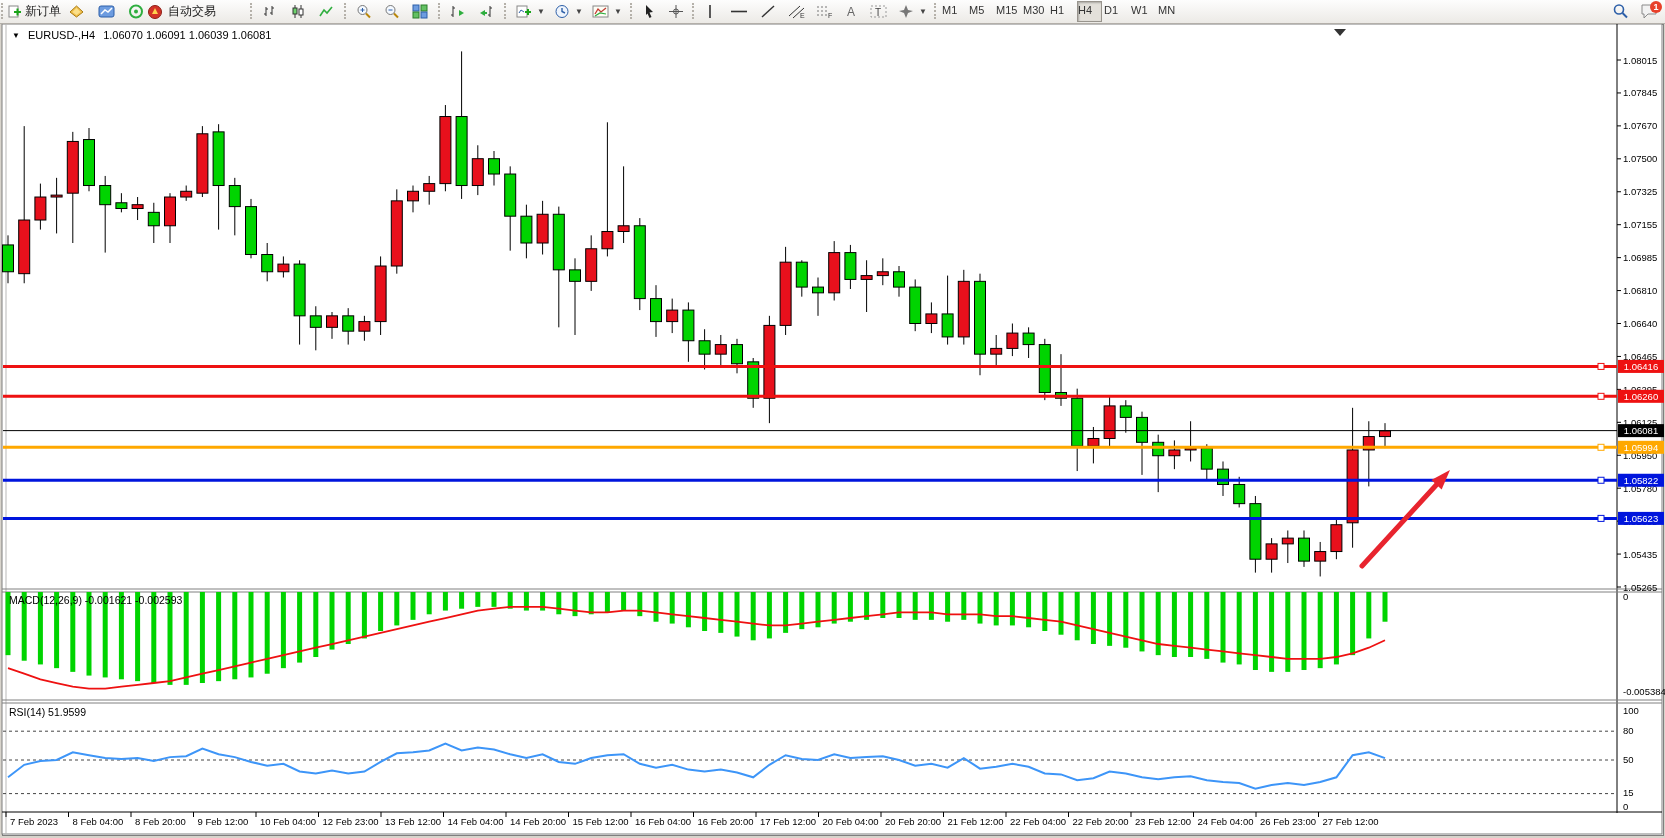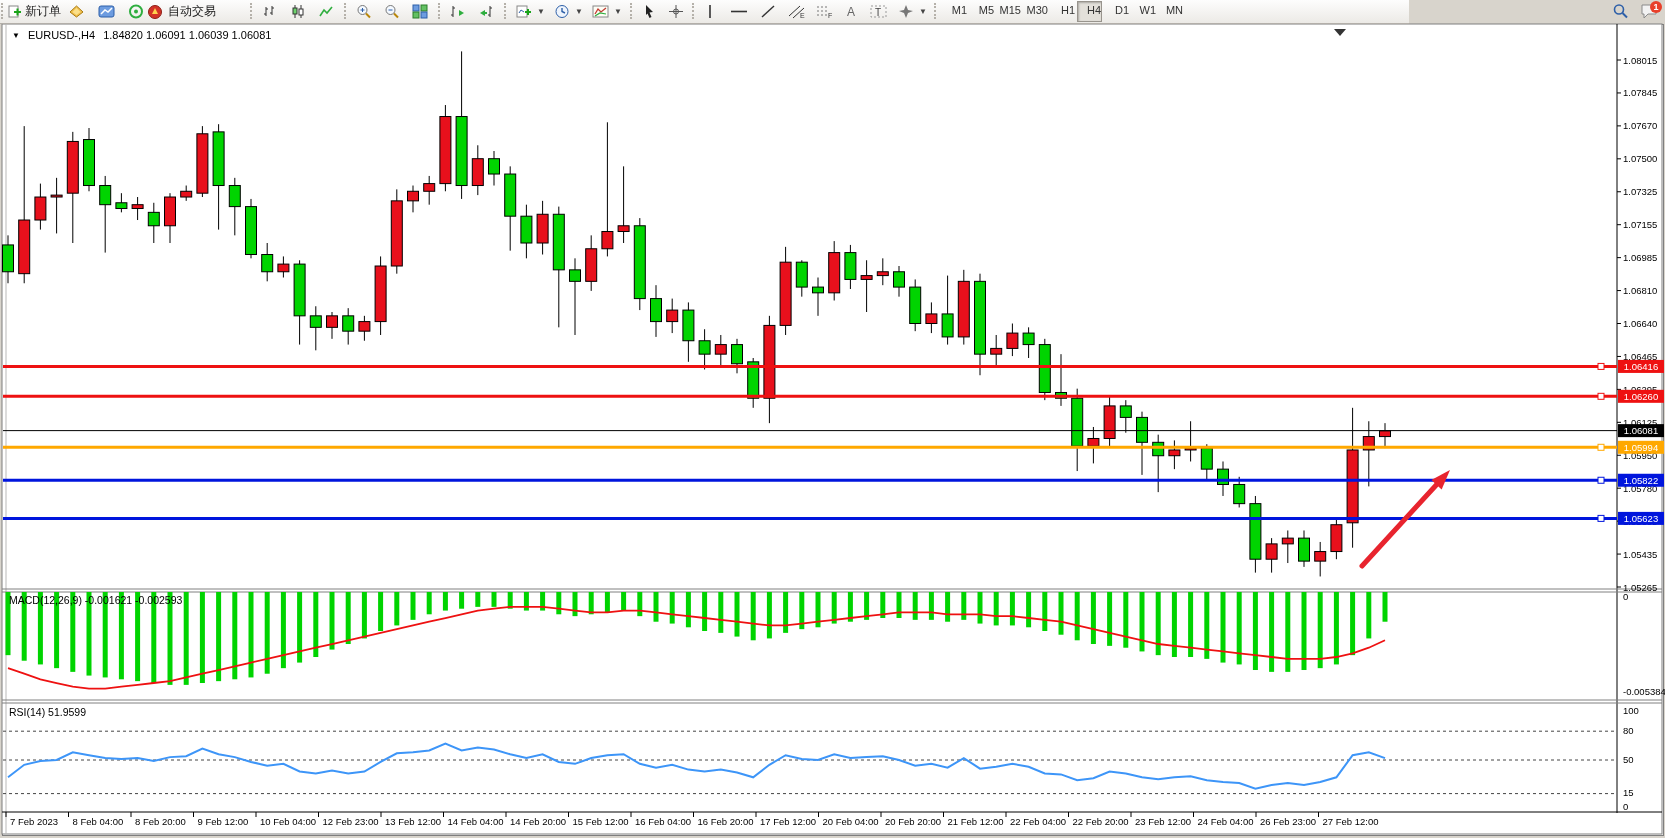--- a/index.html
+++ b/index.html
@@ -1,25 +1,25 @@
 <!DOCTYPE html>
 <html><head>
 <meta charset="utf-8">
 <style>
   html,body{margin:0;padding:0;}
   body{width:1665px;height:838px;position:relative;overflow:hidden;
        background:#d8d4cc;font-family:"Liberation Sans",sans-serif;}
   
-  .toolbar{position:absolute;left:0;top:0;width:1409px;height:23px;z-index:6;
+  .toolbar{position:absolute;left:0;top:0;width:1665px;height:23px;z-index:6;
            background:linear-gradient(#fdfdfd,#eceae6);border-bottom:1px solid #b3afa9;}
   .tbtn{position:absolute;top:1px;height:20px;display:flex;align-items:center;gap:4px;
         padding:0 4px;font-size:12px;color:#1a1a1a;white-space:nowrap;cursor:default;}
   .grip{position:absolute;top:3px;height:16px;width:2px;border-left:2px dotted #b5b1aa;}
   .caret{font-size:8px;color:#444;margin-left:1px;}
-  .tf{position:absolute;top:1px;height:19px;width:25px;text-align:right;line-height:19px;
+  .tf{position:absolute;top:1px;height:19px;width:25px;text-align:left;line-height:19px;
       font-size:11px;color:#333;}
   .tf.active{background:#e3e0da;border:1px solid #98948d;box-shadow:inset 1px 1px 2px rgba(0,0,0,.25);
              line-height:17px;width:23px;}
   .badge{position:absolute;left:1650px;top:1px;width:12px;height:12px;border-radius:50%;
          background:#e8402a;color:#fff;font-size:9px;font-weight:bold;text-align:center;
          line-height:12px;z-index:7;}
   
   .chartwin{position:absolute;left:2px;top:24px;width:1660px;height:810px;background:#fff;
             border:1px solid #7f7f7f;z-index:1;}
   .charttitle{position:absolute;left:12px;top:29px;font-size:11px;color:#000;z-index:4;
@@ -239,21 +239,21 @@
       </svg>
   </span>
   <span class="badge">1</span>
 <span class="tf" style="left: 942px;">M1</span><span class="tf" style="left: 969px;">M5</span><span class="tf" style="left: 996px;">M15</span><span class="tf" style="left: 1023px;">M30</span><span class="tf" style="left: 1050px;">H1</span><span class="tf active" style="left: 1077px;">H4</span><span class="tf" style="left: 1104px;">D1</span><span class="tf" style="left: 1131px;">W1</span><span class="tf" style="left: 1158px;">MN</span></div>
 
 <div class="chartwin"></div>
 
 <div class="charttitle">
   <span class="tri">▼</span>
   <span>EURUSD-,H4</span>
-  <span>1.84820 1.06091 1.06039 1.06081</span>
+  <span>1.06070 1.06091 1.06039 1.06081</span>
 </div>
 
 <svg class="overlay" id="chart-svg" width="1665" height="838">
     <rect x="2" y="24" width="1660" height="810" fill="#ffffff" stroke="#7f7f7f"></rect>
     <line x1="6" y1="24" x2="6" y2="834" stroke="#b9b9b9"></line>
     <line x1="1617" y1="24" x2="1617" y2="813" stroke="#000"></line>
     <line x1="2" y1="589" x2="1662" y2="589" stroke="#808080"></line>
     <line x1="2" y1="592" x2="1662" y2="592" stroke="#808080"></line>
     <line x1="2" y1="700" x2="1662" y2="700" stroke="#808080"></line>
     <line x1="2" y1="703" x2="1662" y2="703" stroke="#808080"></line>

